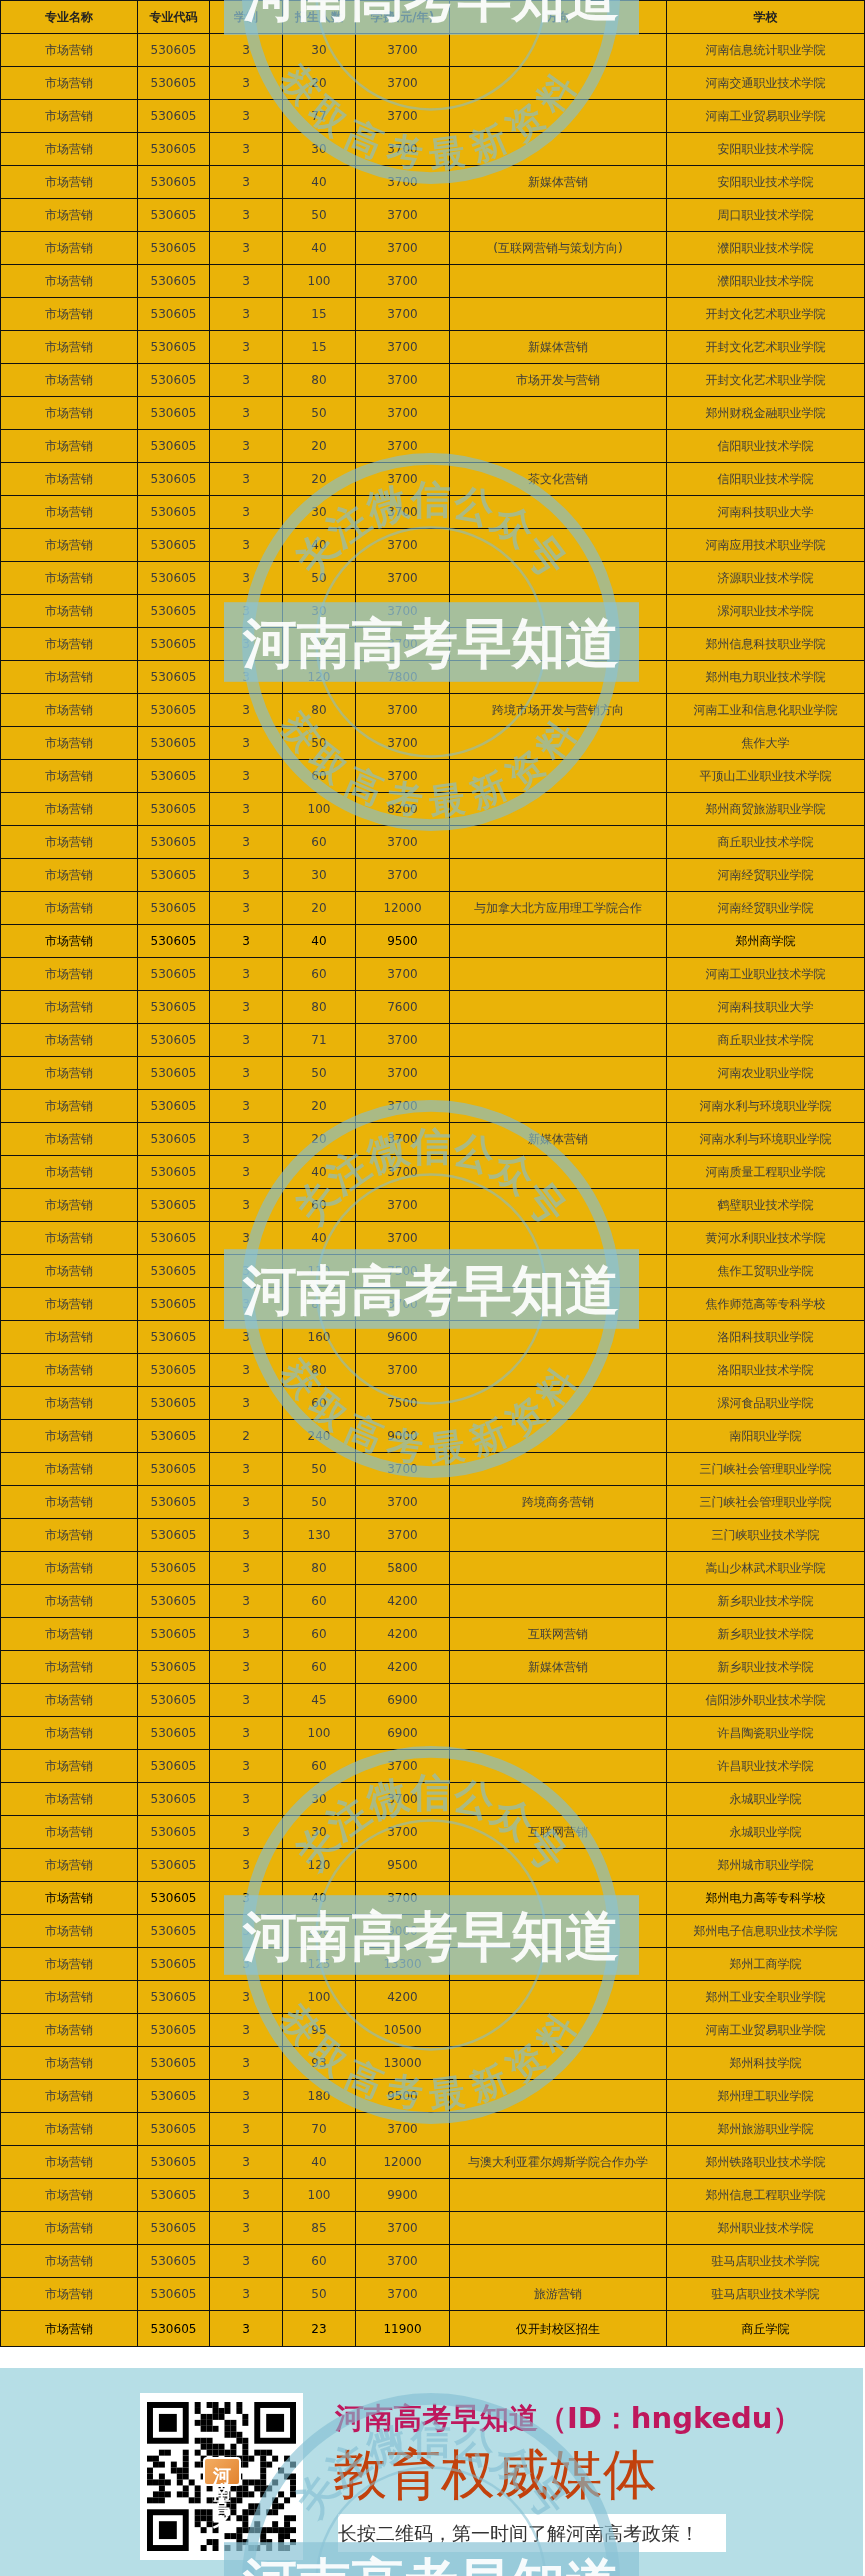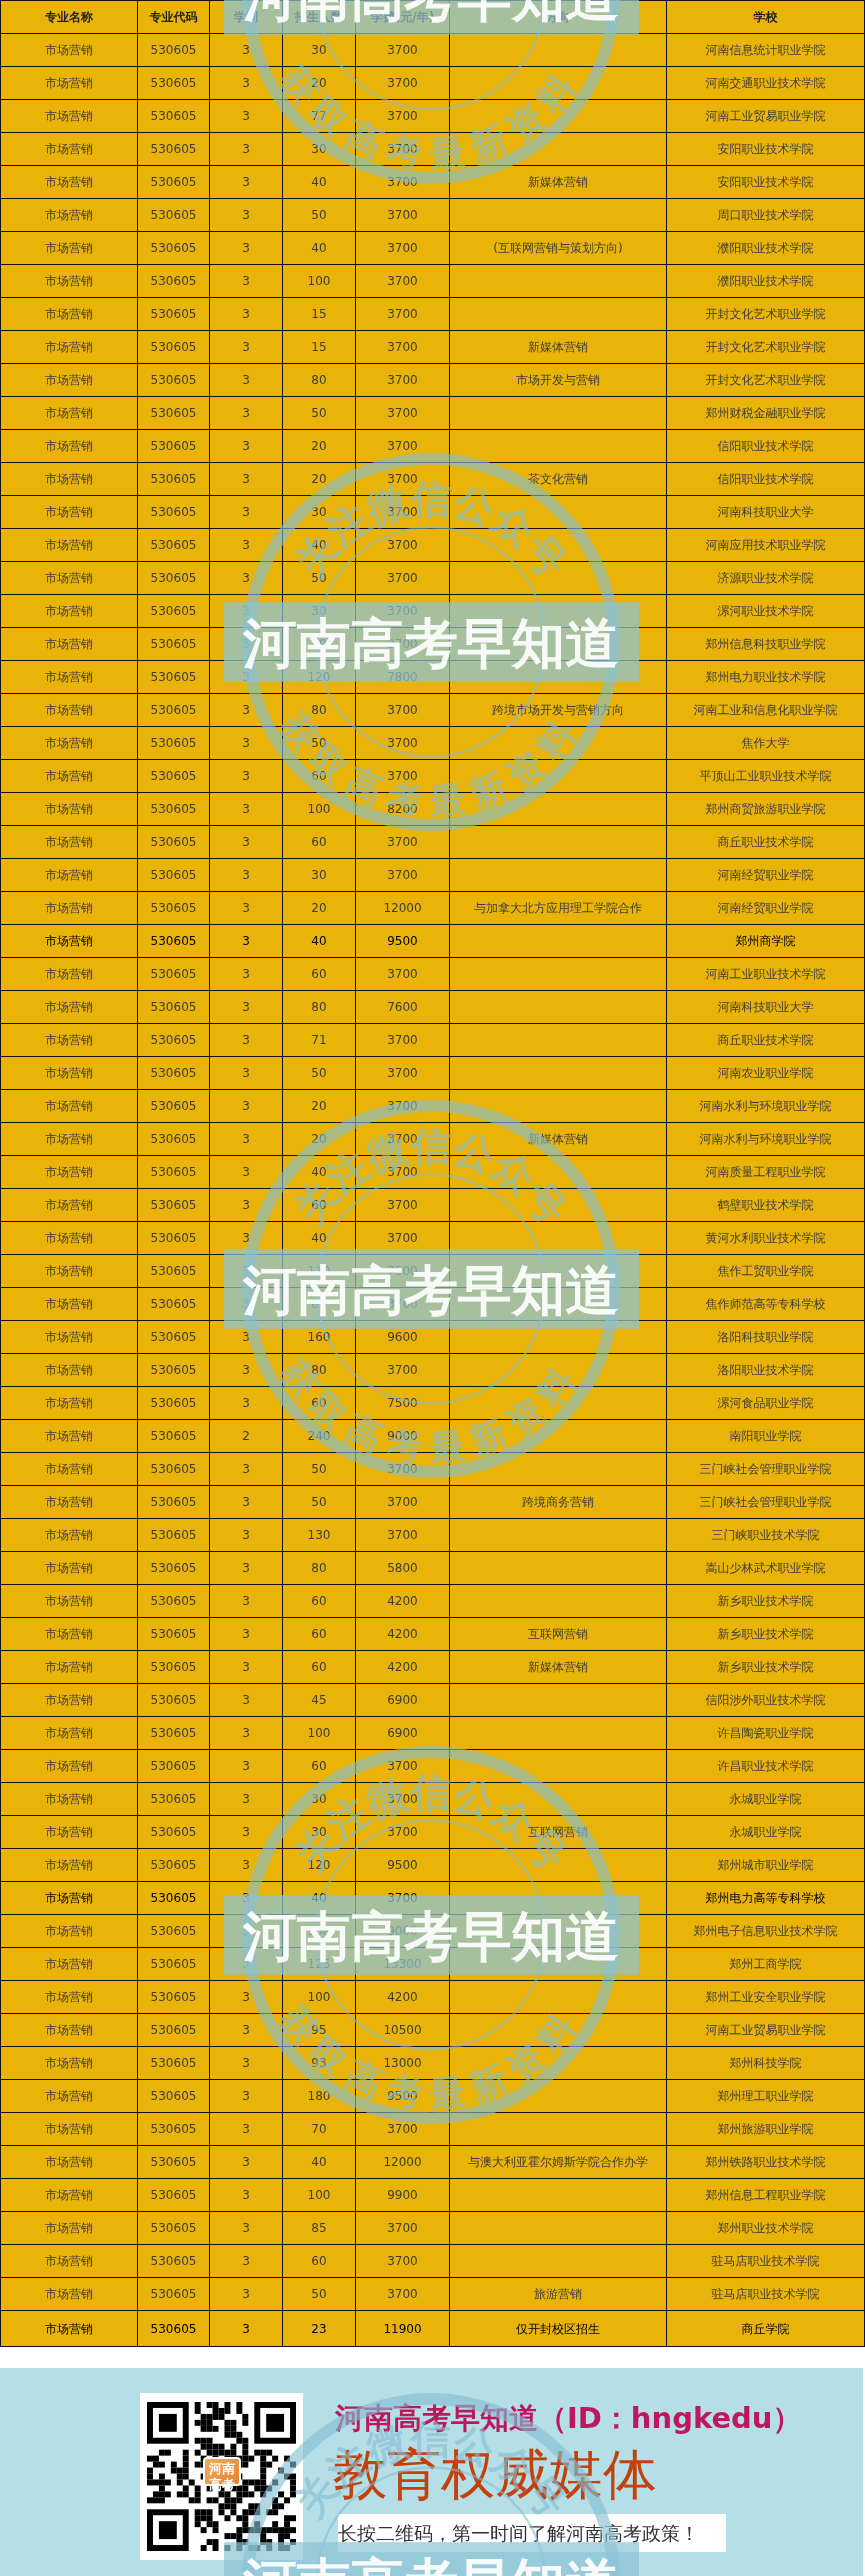--- a/index.html
+++ b/index.html
@@ -32,22 +32,22 @@
   }
   .qr-box {
     position: absolute; left: 140px; top: 25px; width: 163px; height: 167px;
     background: #ffffff;
   }
   .qr-box svg { position: absolute; left: 7px; top: 9px; }
   .qr-logo {
     position: absolute; left: 63px; top: 64px; width: 38px; height: 29px;
     background: linear-gradient(135deg, #f3ad63, #e2832f);
     border: 2px solid #ffffff; border-radius: 4px;
-    color: #ffffff; font-size: 13px; line-height: 16px; text-align: center;
-    padding-top: 2px; font-weight: bold;
+    color: #ffffff; font-size: 18px; line-height: 16px; text-align: center;
+    padding-top: 9px; font-weight: bold;
   }
   .footer-title {
     position: absolute; left: 335px; top: 33px; font-size: 29px; font-weight: bold;
     color: #be185d; white-space: nowrap; line-height: 34px;
   }
   .footer-slogan {
     position: absolute; left: 333px; top: 76px; font-size: 54px; font-weight: 400;
     color: #c2410c; white-space: nowrap; line-height: 62px;
   }
   .footer-cta {

